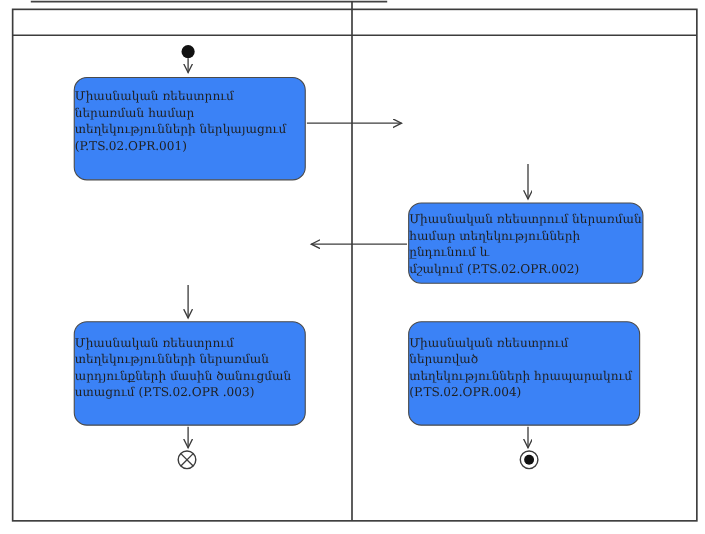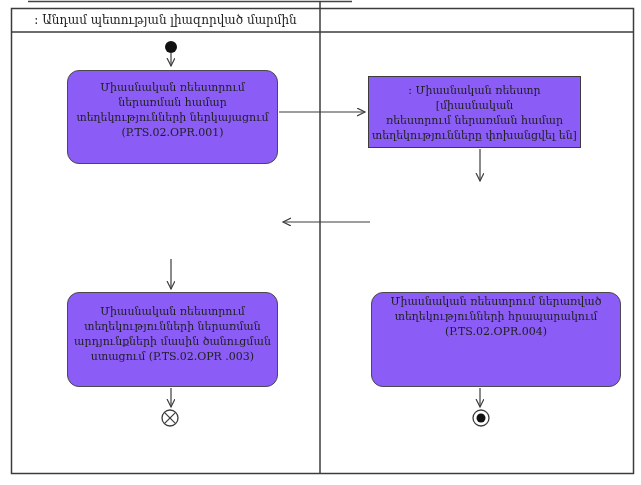--- a/index.html
+++ b/index.html
@@ -8,31 +8,31 @@
     font-family:"DejaVu Serif","DejaVu Sans",serif;color:#1f1f1f;
   }
   svg.overlay{position:absolute;left:0;top:0;width:641px;height:485px;}
   .lane-header{
     position:absolute;top:8px;height:24px;display:flex;align-items:center;justify-content:center;
     text-align:center;box-sizing:border-box;
   }
   .lane-header.left{left:11px;width:309px;font-size:12px;}
   .lane-header.right{left:320px;width:314px;font-size:8.5px;}
   .node{
-    position:absolute;box-sizing:border-box;background:#8b5cf6;
-    text-align:center;white-space:pre-line;font-size:11px;line-height:15px;
+    position:absolute;box-sizing:border-box;background:#3b82f6;
+    white-space:pre-line;font-size:11px;line-height:15px;
   }
   .action{border:1.5px solid #4a4a4a;border-radius:12px;}
   .object{border:1.3px solid #3c3c3c;border-radius:0;}
   .n-l1{left:67px;top:70px;width:211px;height:94px;padding-top:9px;}
   .n-r1{left:368px;top:76px;width:213px;height:72px;padding-top:6px;}
   .n-l2{left:67px;top:185px;width:213px;height:73px;padding-top:8px;}
   .n-r2{left:371px;top:184px;width:214px;height:74px;padding-top:7px;}
   .n-l3{left:67px;top:292px;width:211px;height:95px;padding-top:11px;}
-  .n-r3{left:371px;top:292px;width:250px;height:95px;padding-top:1px;}
+  .n-r3{left:371px;top:292px;width:211px;height:95px;padding-top:11px;}
 </style>
 </head>
 <body>
 
 <div id="canvas">
 
   <svg class="overlay" viewBox="0 0 641 485">
     <defs>
       <marker id="arrow" markerWidth="10" markerHeight="10" refX="8" refY="4" orient="auto" markerUnits="userSpaceOnUse">
         <path d="M0,0 L8,4 L0,8" fill="none" stroke="#3c3c3c" stroke-width="1.2"></path>
@@ -63,31 +63,30 @@
       <line x1="175.6" y1="412.4" x2="164.4" y2="423.6" stroke="#3c3c3c" stroke-width="1.2"></line>
     </g>
 
     <line x1="480" y1="388" x2="480" y2="407" stroke="#3c3c3c" stroke-width="1.2" marker-end="url(#arrow)"></line>
     <g>
       <circle cx="481" cy="418" r="8" fill="#fff" stroke="#3c3c3c" stroke-width="1.3"></circle>
       <circle cx="481" cy="418" r="4.5" fill="#111"></circle>
     </g>
   </svg>
 
-  <div class="lane-header left">: Անդամ պետության լիազորված մարմին</div>
 
   <div class="node action n-l1">Միասնական ռեեստրում
 ներառման համար
 տեղեկությունների ներկայացում
 (P.TS.02.OPR.001)</div>
   <div class="node action n-l3">Միասնական ռեեստրում
 տեղեկությունների ներառման
 արդյունքների մասին ծանուցման
 ստացում (P.TS.02.OPR .003)</div>
 
-  <div class="node object n-r1">: Միասնական ռեեստր [միասնական
-ռեեստրում ներառման համար
-տեղեկությունները փոխանցվել են]</div>
+  <div class="node action n-r2">Միասնական ռեեստրում ներառման
+համար տեղեկությունների ընդունում և
+մշակում (P.TS.02.OPR.002)</div>
   <div class="node action n-r3">Միասնական ռեեստրում ներառված
 տեղեկությունների հրապարակում
 (P.TS.02.OPR.004)</div>
 
 </div>
 
 </body></html>

